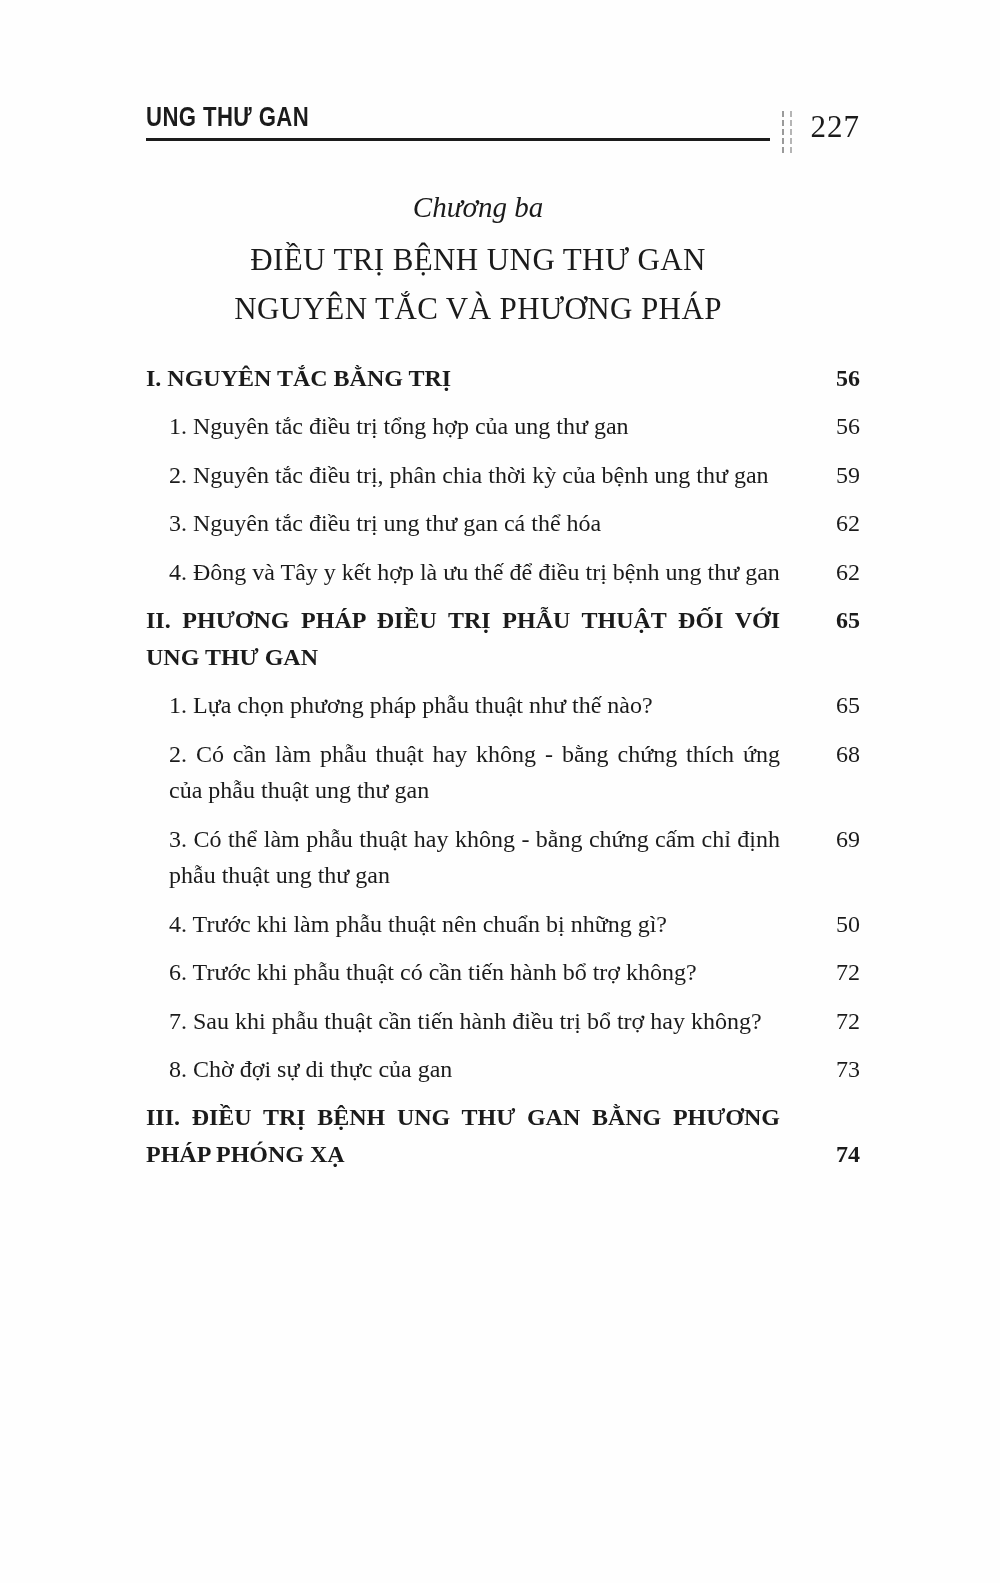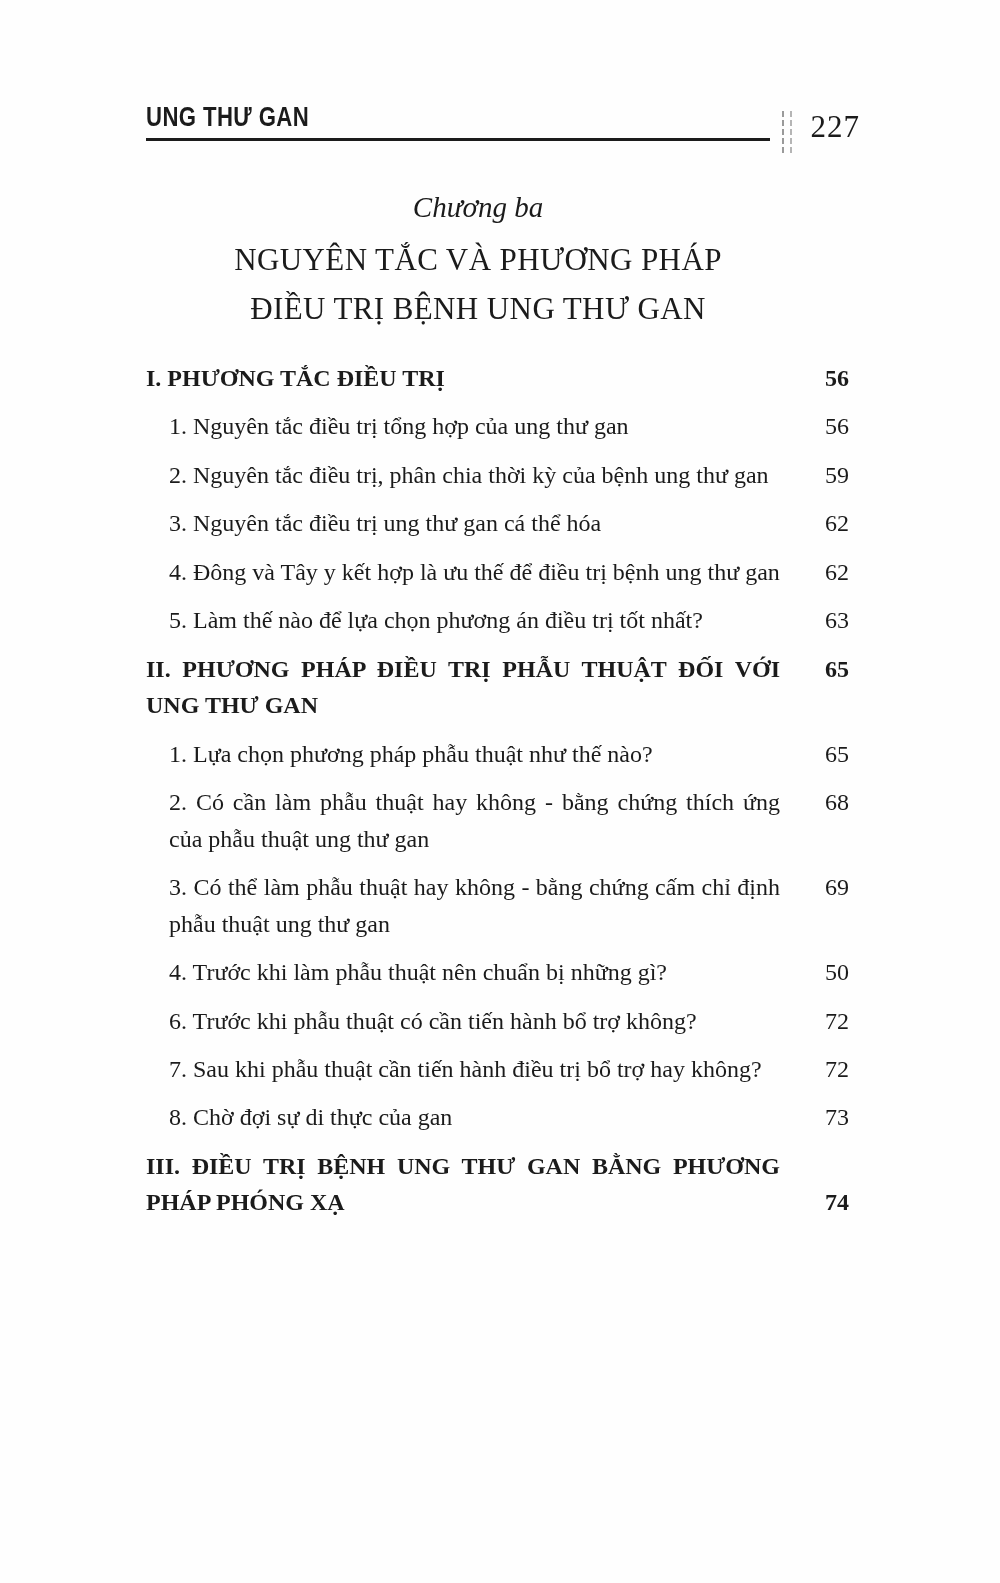--- a/index.html
+++ b/index.html
@@ -89,21 +89,21 @@
   .toc-row.align-last { align-items: flex-end; }
   .toc-row.heading { font-weight: 700; }
   .toc-text {
     flex: 1;
     padding-right: 34px;
   }
   .toc-row.item .toc-text { padding-left: 23px; }
   .toc-row.justify .toc-text { text-align: justify; }
   .toc-page {
     width: 46px;
-    text-align: center;
+    text-align: right;
     white-space: nowrap;
   }
 </style>
 </head>
 <body>
 
 <div class="page">
   <div class="content">
 
     <div class="running-header">
@@ -111,48 +111,44 @@
         <span class="header-title">UNG THƯ GAN</span>
       </div>
       <div class="header-page">
         <span class="deco-mark"></span>
         <span class="header-pagenum">227</span>
       </div>
     </div>
 
     <div class="chapter-block">
       <div class="chapter-kicker">Chương ba</div>
+      <div class="chapter-title">ĐIỀU TRỊ BỆNH UNG THƯ GAN</div>
       <div class="chapter-title">NGUYÊN TẮC VÀ PHƯƠNG PHÁP</div>
-      <div class="chapter-title">ĐIỀU TRỊ BỆNH UNG THƯ GAN</div>
     </div>
 
     <div class="toc-list">
         <div class="toc-row heading">
-          <div class="toc-text">I. PHƯƠNG TẮC ĐIỀU TRỊ</div>
+          <div class="toc-text">I. NGUYÊN TẮC BẰNG TRỊ</div>
           <div class="toc-page">56</div>
         </div>
         <div class="toc-row item">
           <div class="toc-text">1. Nguyên tắc điều trị tổng hợp của ung thư gan</div>
           <div class="toc-page">56</div>
         </div>
         <div class="toc-row item justify">
           <div class="toc-text">2. Nguyên tắc điều trị, phân chia thời kỳ của bệnh ung thư gan</div>
           <div class="toc-page">59</div>
         </div>
         <div class="toc-row item">
           <div class="toc-text">3. Nguyên tắc điều trị ung thư gan cá thể hóa</div>
           <div class="toc-page">62</div>
         </div>
         <div class="toc-row item justify">
           <div class="toc-text">4. Đông và Tây y kết hợp là ưu thế để điều trị bệnh ung thư gan</div>
           <div class="toc-page">62</div>
-        </div>
-        <div class="toc-row item">
-          <div class="toc-text">5. Làm thế nào để lựa chọn phương án điều trị tốt nhất?</div>
-          <div class="toc-page">63</div>
         </div>
         <div class="toc-row heading justify">
           <div class="toc-text">II. PHƯƠNG PHÁP ĐIỀU TRỊ PHẪU THUẬT ĐỐI VỚI UNG THƯ GAN</div>
           <div class="toc-page">65</div>
         </div>
         <div class="toc-row item">
           <div class="toc-text">1. Lựa chọn phương pháp phẫu thuật như thế nào?</div>
           <div class="toc-page">65</div>
         </div>
         <div class="toc-row item justify">

